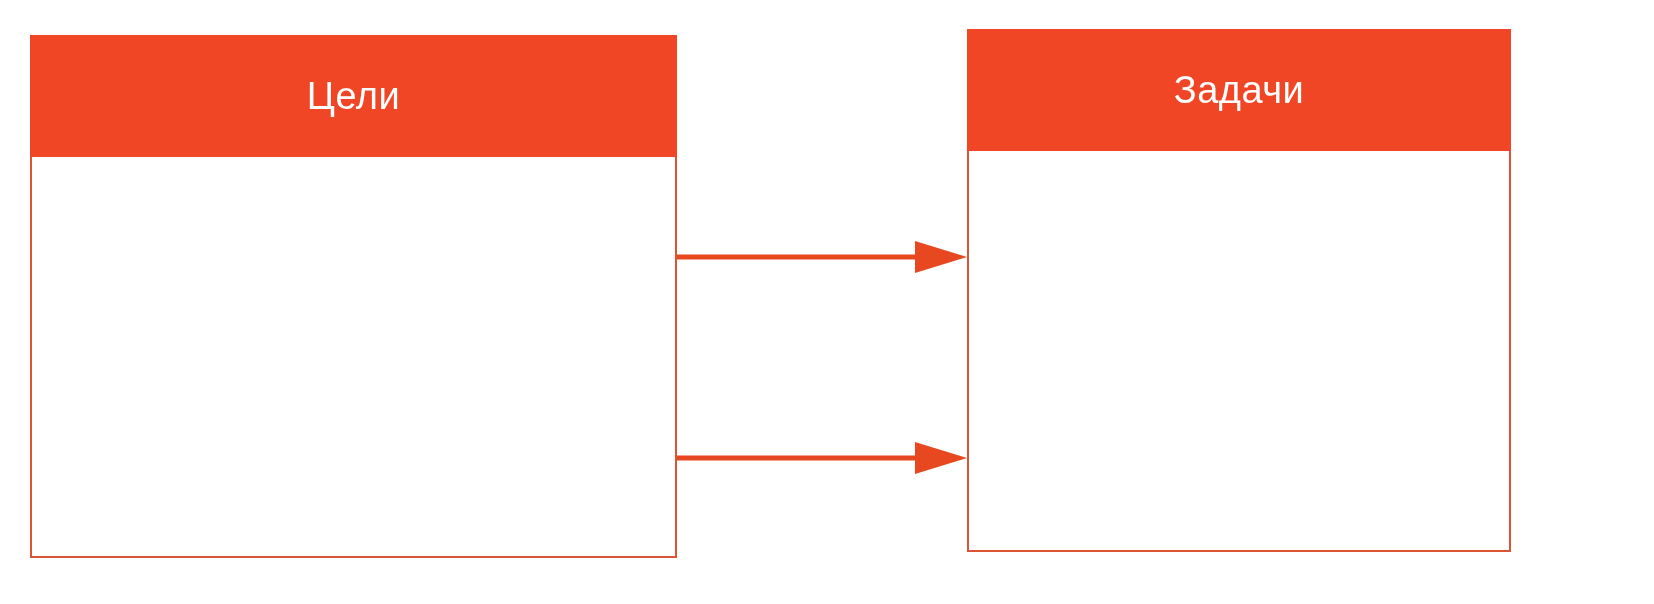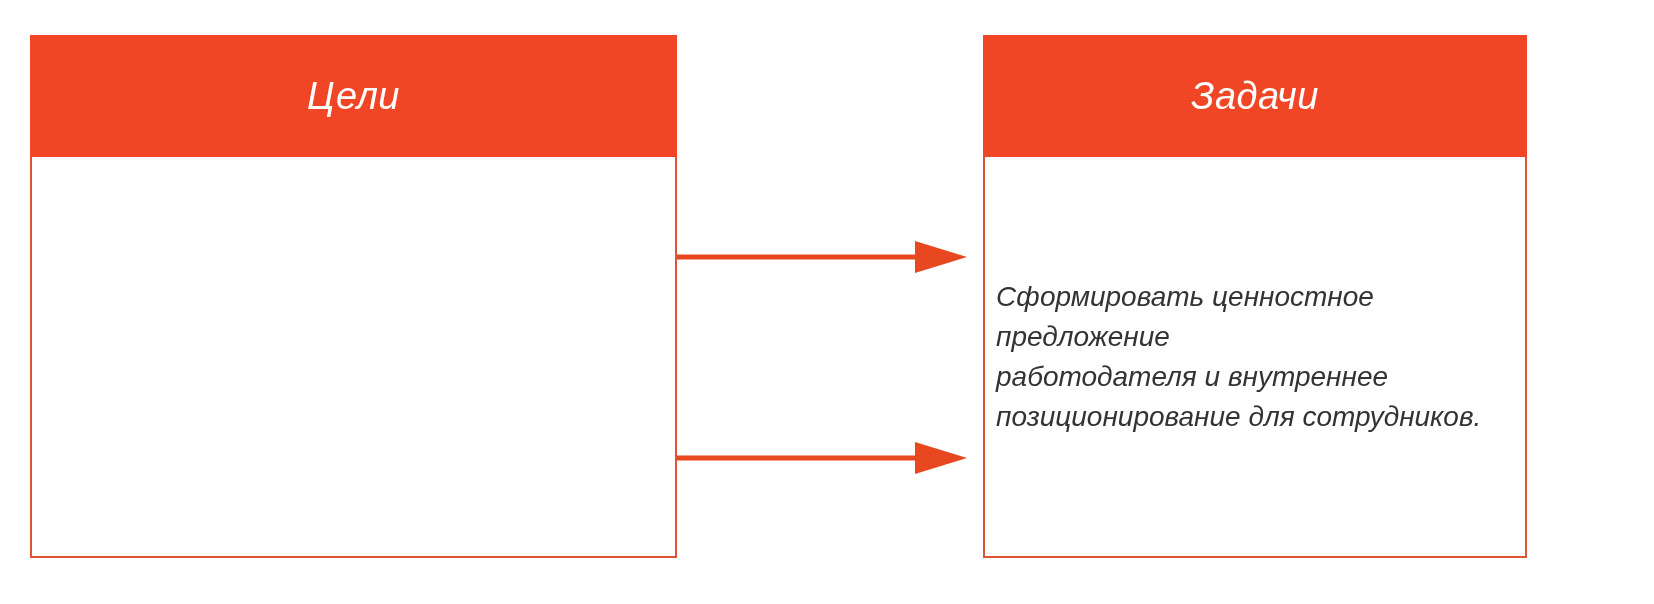--- a/index.html
+++ b/index.html
@@ -22,24 +22,23 @@
     height: 604px;
     background: var(--page-bg);
     overflow: hidden;
   }
   .panel {
     position: absolute;
     display: flex;
     flex-direction: column;
     background: #fff;
     border: 2px solid var(--border);
-    font-style: italic;
   }
   .panel-goals { left: 30px;  top: 35px; width: 647px; height: 523px; }
-  .panel-tasks { left: 967px; top: 35px; width: 544px; height: 523px; margin-left: 16px; }
+  .panel-tasks { left: 967px; top: 29px; width: 544px; height: 523px; }
   .panel-header {
     flex: 0 0 122px;
     margin: -2px -2px 0 -2px;           
     background: var(--accent);
     color: var(--header-text);
     font-size: 38px;
     display: flex;
     align-items: center;
     justify-content: center;
     letter-spacing: 0.5px;
@@ -85,20 +84,15 @@
   </svg>
   <svg class="arrow arrow-2" viewBox="0 0 290 40" aria-hidden="true">
     <line x1="0" y1="20" x2="243" y2="20"></line>
     <polygon points="238,4 290,20 238,36"></polygon>
   </svg>
 
   <section class="panel panel-tasks">
     <div class="panel-header">
       <span>Задачи</span>
     </div>
-    <div class="panel-cell">
-      <p class="cell-text">Сформировать ценностное предложение
-работодателя и внутреннее
-позиционирование для сотрудников.</p>
-    </div>
   </section>
 
 </div>
 
 </body></html>

